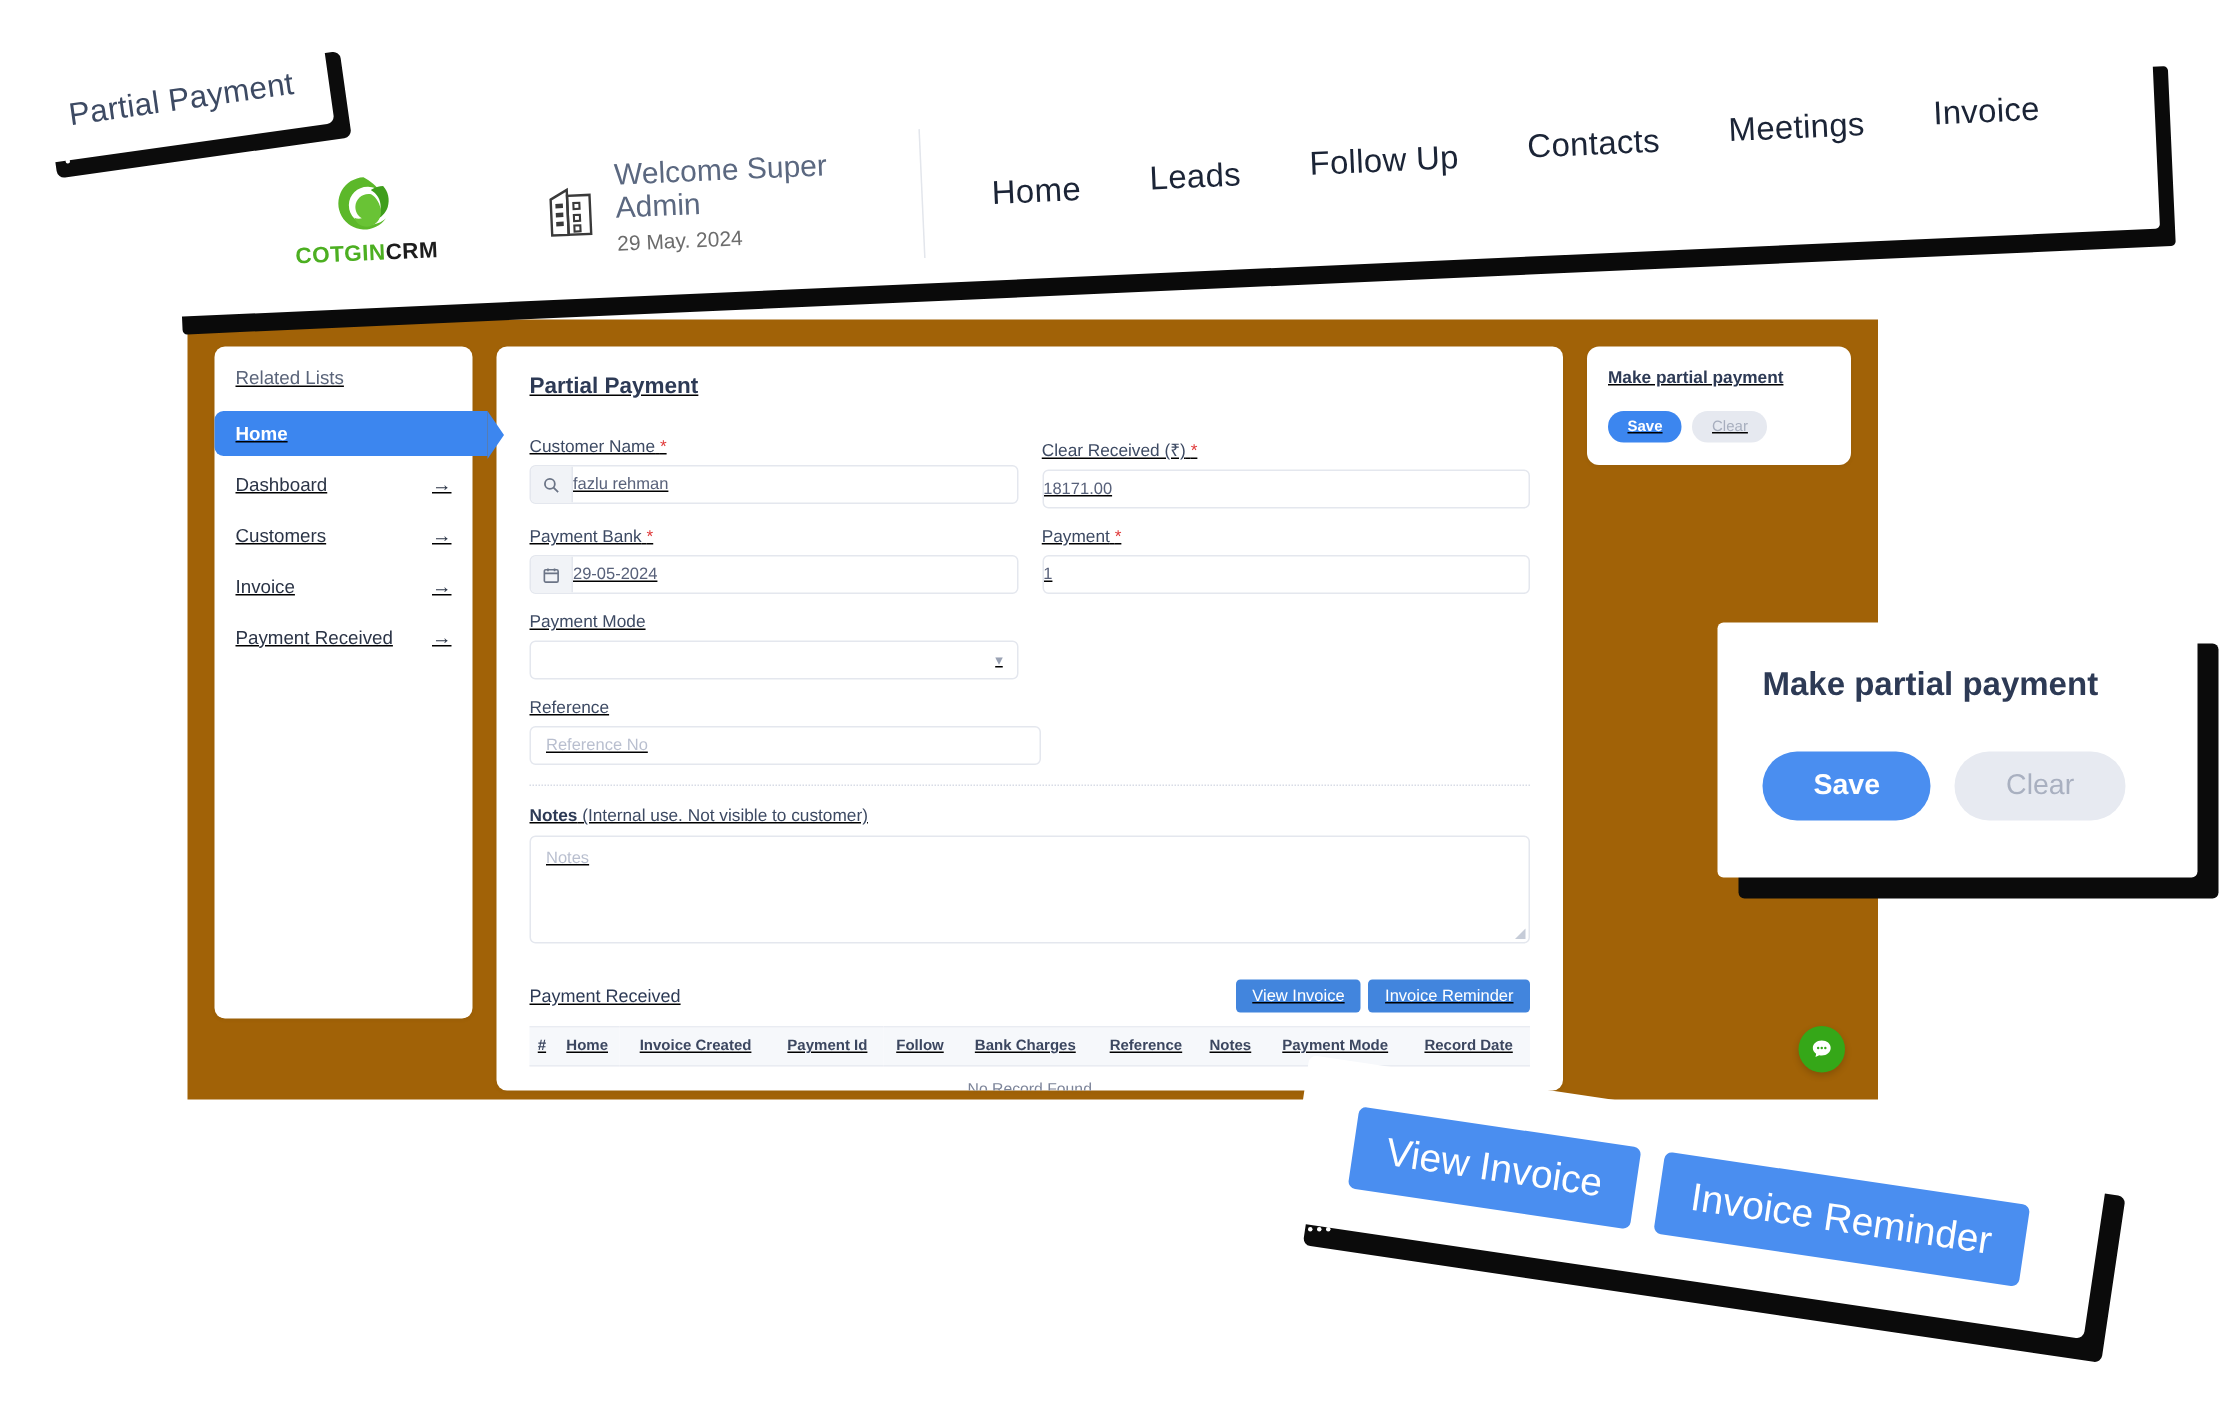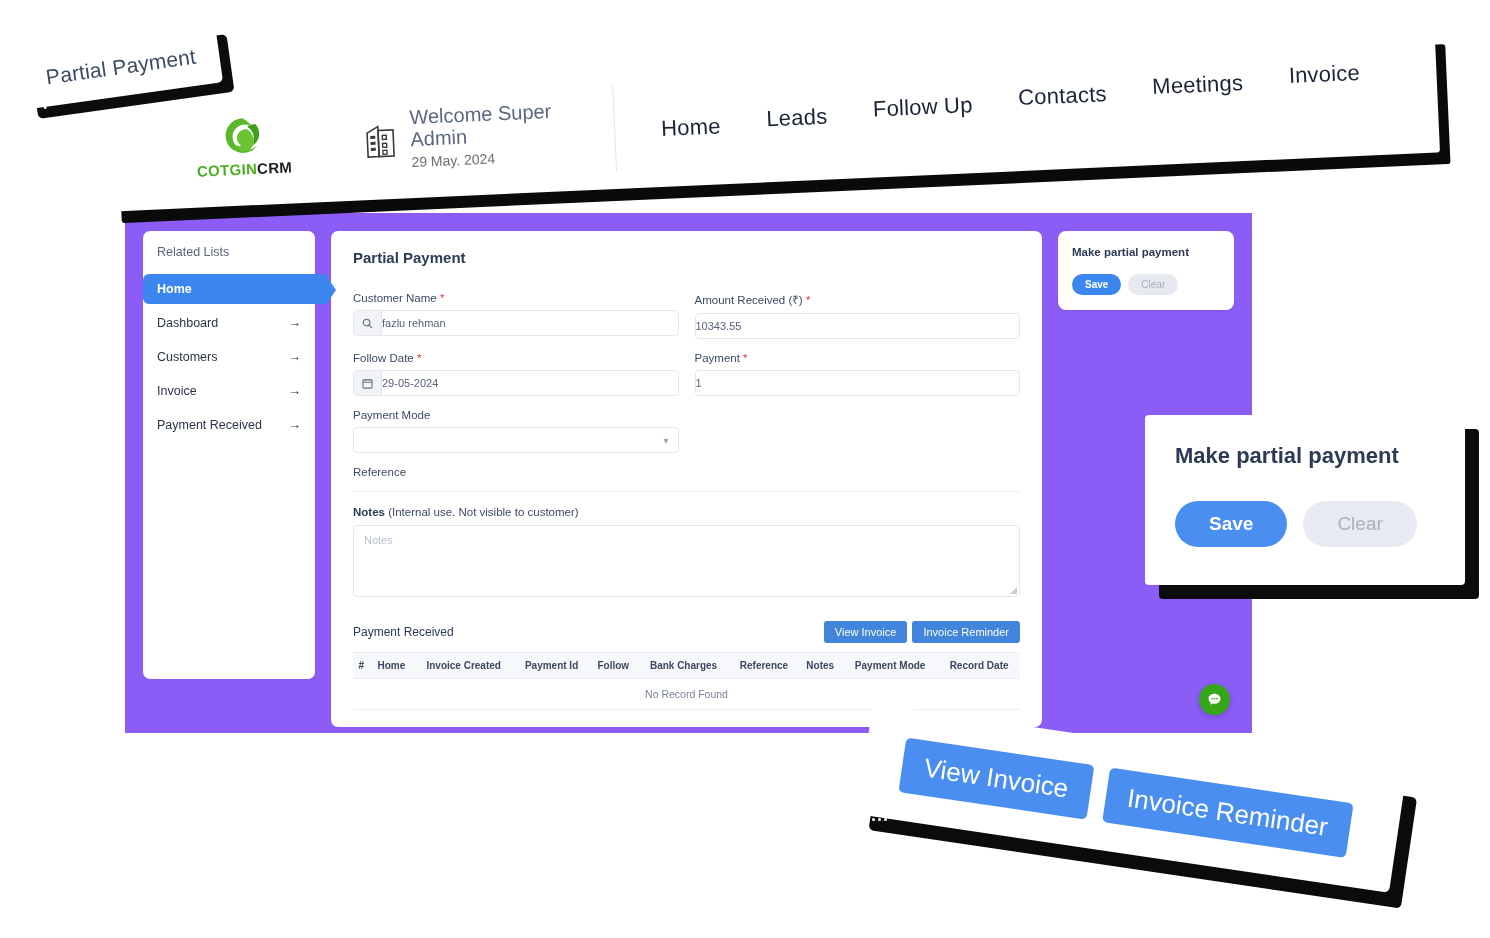--- a/index.html
+++ b/index.html
@@ -81,22 +81,23 @@
   .nav-links a:nth-child(2){ transform: translateY(0px); }
   .nav-links a:nth-child(3){ transform: translateY(-5px); }
   .nav-links a:nth-child(4){ transform: translateY(-10px); }
   .nav-links a:nth-child(5){ transform: translateY(-15px); }
   .nav-links a:nth-child(6){ transform: translateY(-20px); }
 
   
   .app {
     position: absolute; left: 125px; top: 213px;
     width: 1127px; height: 520px;
-    background: #8b5cf6;
+    background: #a16207;
     z-index: 10;
+    text-decoration: underline;
   }
   .app-inner { display: flex; gap: 16px; padding: 18px 18px 0 18px; height: 100%; }
 
   
   .sidebar {
     width: 172px; flex: none; background: #ffffff;
     border-radius: 7px; padding: 14px 0 0 0; height: 448px;
     box-shadow: 0 1px 3px rgba(20,30,60,.05);
   }
   .sidebar-title { font-size: 12.5px; color: #5a6479; padding: 0 14px 12px 14px; }
@@ -349,32 +350,32 @@
                   <circle cx="5" cy="5" r="3.6" fill="none" stroke="#6b7486" stroke-width="1.3"></circle>
                   <line x1="7.7" y1="7.7" x2="11" y2="11" stroke="#6b7486" stroke-width="1.3"></line>
                 </svg>
               </span>
               <span class="val">fazlu rehman</span>
             </div>
           </div>
 
           <div class="field">
             <label>
-              <span>Amount Received (₹)</span>
+              <span>Clear Received (₹)</span>
               <span class="req">*</span>
             </label>
             <div class="ctrl">
-              <span class="val">10343.55</span>
+              <span class="val">18171.00</span>
             </div>
           </div>
 
 
           <div class="field">
             <label>
-              <span>Follow Date</span>
+              <span>Payment Bank</span>
               <span class="req">*</span>
             </label>
             <div class="ctrl">
               <span class="addon">
                 <svg width="11" height="11" viewBox="0 0 12 12">
                   <rect x="1" y="2" width="10" height="9" rx="1" fill="none" stroke="#6b7486" stroke-width="1.2"></rect>
                   <line x1="1" y1="4.6" x2="11" y2="4.6" stroke="#6b7486" stroke-width="1.2"></line>
                   <line x1="3.6" y1="1" x2="3.6" y2="3" stroke="#6b7486" stroke-width="1.2"></line>
                   <line x1="8.4" y1="1" x2="8.4" y2="3" stroke="#6b7486" stroke-width="1.2"></line>
                 </svg>
@@ -401,20 +402,23 @@
               <span class="val"></span>
               <span class="caret">▾</span>
             </div>
           </div>
         </div>
 
         <div class="field">
           <label>
             <span>Reference</span>
           </label>
+          <div class="ctrl narrow">
+            <span class="ph">Reference No</span>
+          </div>
         </div>
 
         <div class="dotted"></div>
 
         <div>
           <div class="notes-label">
             <b>Notes</b><span> (Internal use. Not visible to customer)</span>
           </div>
           <div class="notes-box">
             <span>Notes</span>

